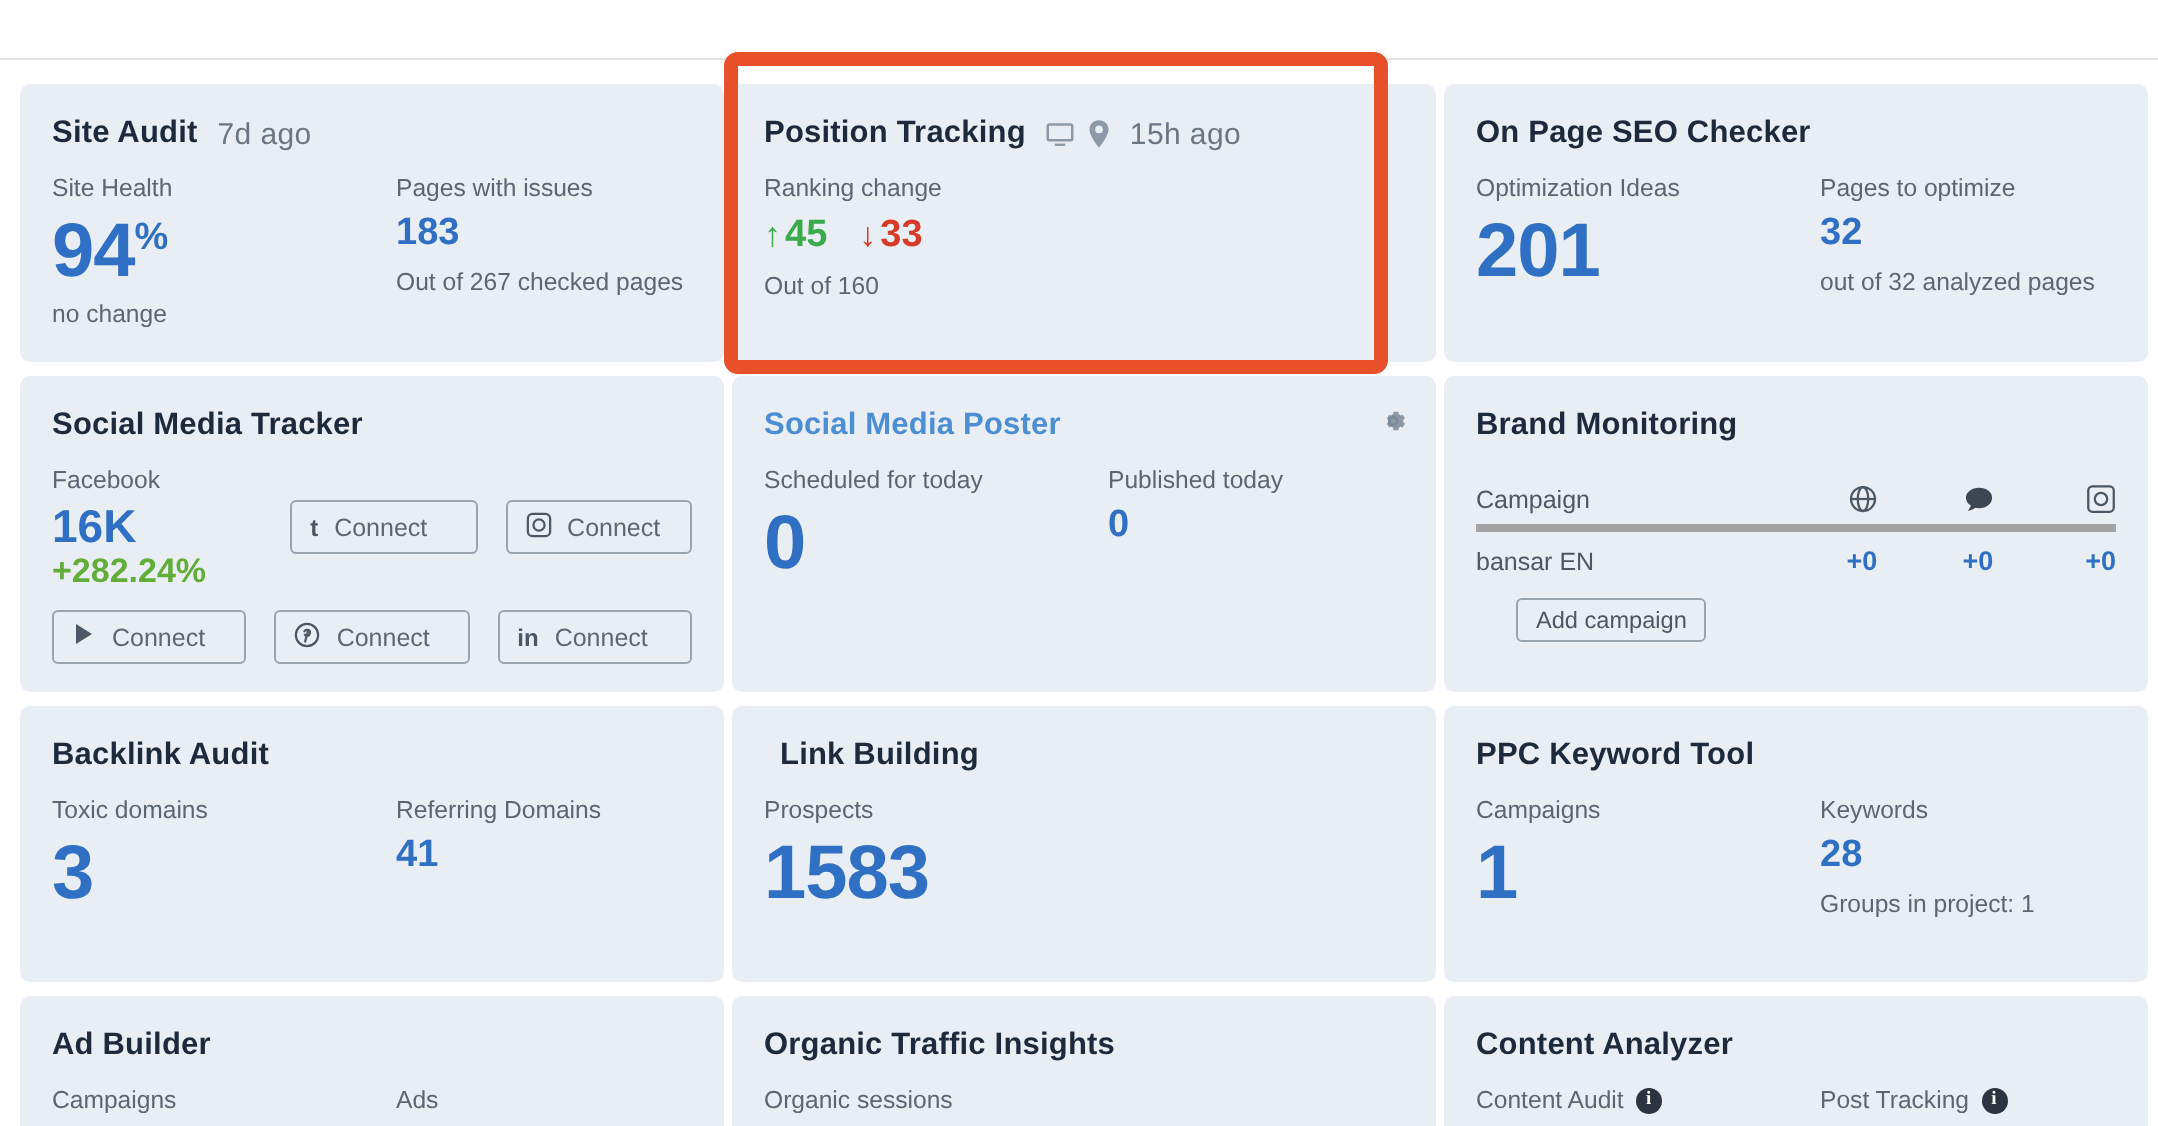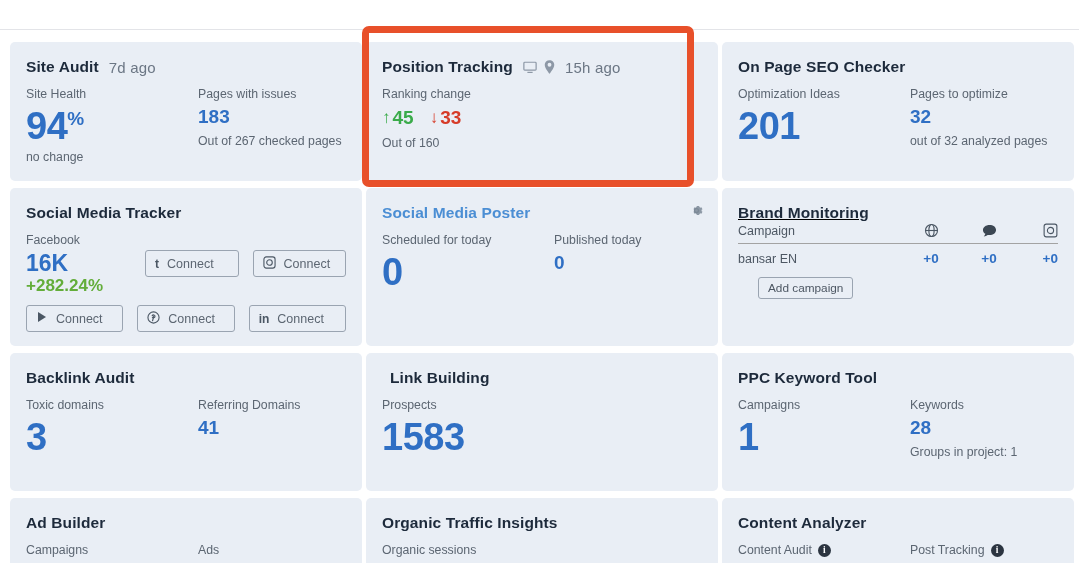--- a/index.html
+++ b/index.html
@@ -97,21 +97,21 @@
   .btn .glyph { font-weight: bold; font-size: 12px; }
 
   .smt-row1 { display: flex; align-items: flex-start; gap: 14px; }
   .smt-row2 { display: flex; gap: 14px; margin-top: 9px; }
   .smt-left { width: 113px; }
 
   
   .bm-table { width: 100%; }
   .bm-head {
     display: flex; align-items: center;
-    border-bottom: 1px solid #a3a3a3;
+    border-bottom: 4px solid #a3a3a3;
     padding-bottom: 5px;
   }
   .bm-row { display: flex; align-items: center; padding-top: 7px; }
   .bm-c-name { flex: 1; font-size: 12.5px; color: #4d5763; }
   .bm-c-val { width: 58px; text-align: center; font-size: 13.5px; font-weight: bold; color:#2f6fc4; }
   .bm-c-ico { width: 58px; display:flex; justify-content:center; color:#4b5764;}
   .bm-c-val.last, .bm-c-ico.last { width: 40px; text-align: right; justify-content:flex-end; }
   .btn-sm {
     margin-top: 11px;
     display: inline-flex; align-items: center; justify-content: center;
@@ -289,21 +289,21 @@
           <div class="big">0</div>
         </div>
         <div class="col c2">
           <div class="metric-label">Published today</div>
           <div class="mid">0</div>
         </div>
       </div>
     </div>
 
     <div class="card">
-      <div class="card-head" style="margin-bottom:1px;text-decoration:underline;">
+      <div class="card-head" style="margin-bottom:20px;">
         <span class="card-title">Brand Monitoring</span>
       </div>
       <div class="bm-table">
         <div class="bm-head">
           <div class="bm-c-name">Campaign</div>
           <div class="bm-c-ico">
             <svg width="15" height="15" viewBox="0 0 16 16" fill="none" stroke="#4b5764" stroke-width="1.2">
               <circle cx="8" cy="8" r="6.4"></circle>
               <ellipse cx="8" cy="8" rx="2.8" ry="6.4"></ellipse>
               <line x1="1.8" y1="8" x2="14.2" y2="8"></line>

